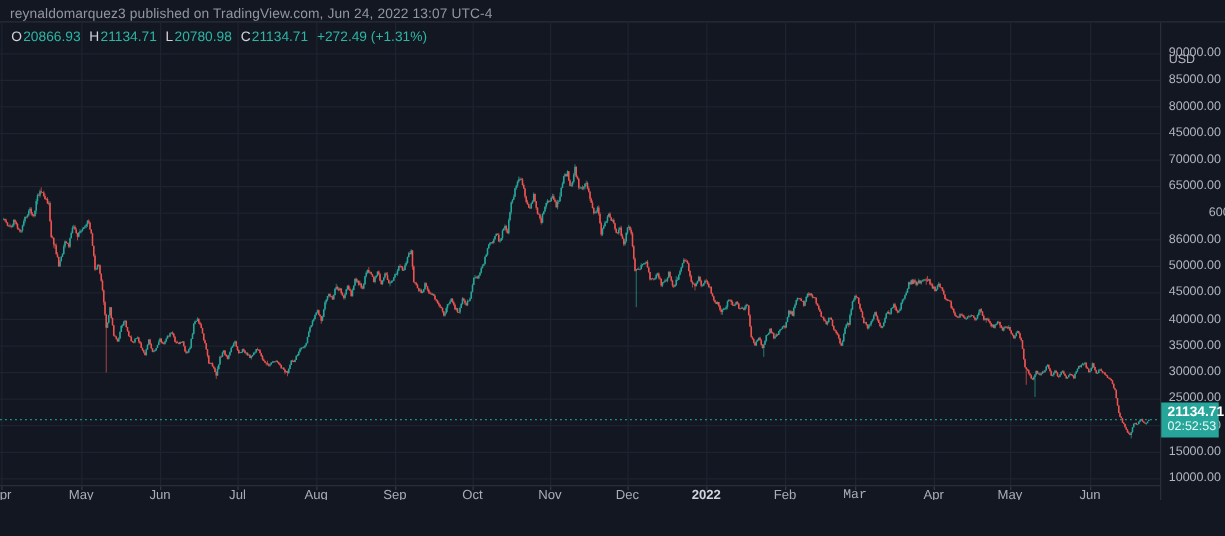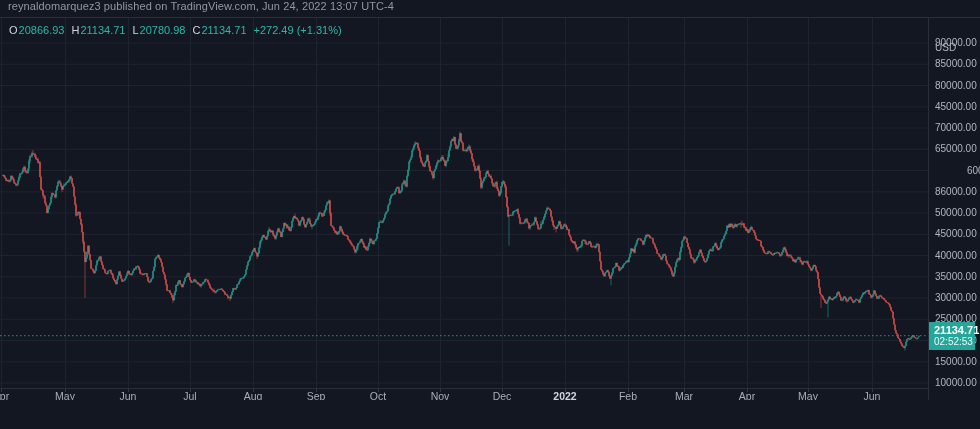--- a/index.html
+++ b/index.html
@@ -7,21 +7,21 @@
   .screen {
     position:relative; width:980px; height:429px; overflow:hidden;
     background:var(--bg,#131722);
     font-family:"Liberation Sans","DejaVu Sans",sans-serif;
     -webkit-font-smoothing:antialiased;
   }
   
   .attribution {
     position:absolute; left:0; top:0; width:980px; height:18px;
     border-bottom:1px solid var(--divider,#2a2e39);
-    display:flex; align-items:flex-start; padding-left:8px;
+    display:flex; align-items:flex-end; padding-left:8px;
     font-size:11px; color:var(--text-secondary,#9097a2); letter-spacing:.1px;
   }
   
   .chart-area { position:absolute; left:0; top:18px; width:928px; height:370px; overflow:hidden; }
   .chart-area svg { position:absolute; left:0; top:0; }
   .legend {
     position:absolute; left:9px; top:6px; z-index:3;
     display:flex; align-items:baseline; gap:7px;
     font-size:11px; color:var(--text-primary,#d1d4dc); white-space:nowrap;
   }
@@ -144,21 +144,21 @@
       <div class="time-label" style="left: 378px;">Oct</div>
       <div class="time-tick" style="left: 440px;"></div>
       <div class="time-label" style="left: 440px; text-align: right;">Nov</div>
       <div class="time-tick" style="left: 502px;"></div>
       <div class="time-label" style="left: 502px;">Dec</div>
       <div class="time-tick" style="left: 565px;"></div>
       <div class="time-label major" style="left: 565px;">2022</div>
       <div class="time-tick" style="left: 628px;"></div>
       <div class="time-label" style="left: 628px;">Feb</div>
       <div class="time-tick" style="left: 684px;"></div>
-      <div class="time-label" style="left: 684px;">Mar</div>
+      <div class="time-label" style="left: 684px; font-family: Liberation Mono, monospace;">Mar</div>
       <div class="time-tick" style="left: 747px;"></div>
       <div class="time-label" style="left: 747px;">Apr</div>
       <div class="time-tick" style="left: 808px;"></div>
       <div class="time-label" style="left: 808px;">May</div>
       <div class="time-tick" style="left: 872px;"></div>
       <div class="time-label" style="left: 872px;">Jun</div>
     </div>
 
 
 </div>

